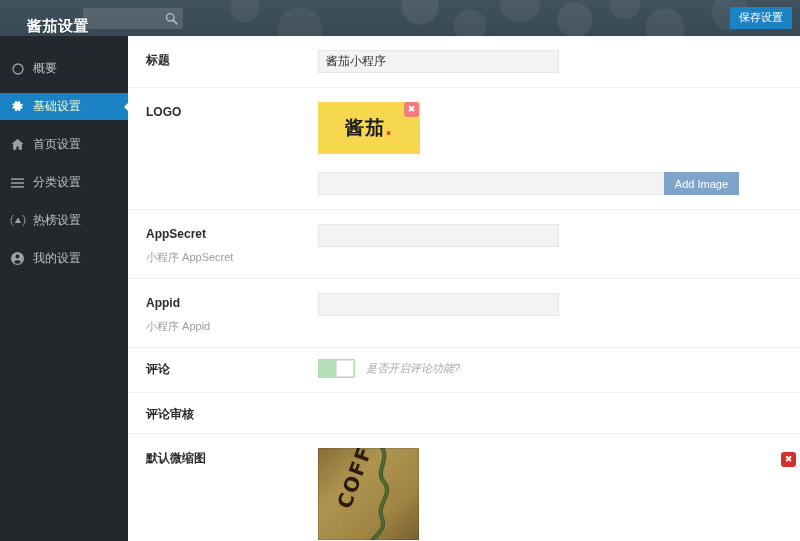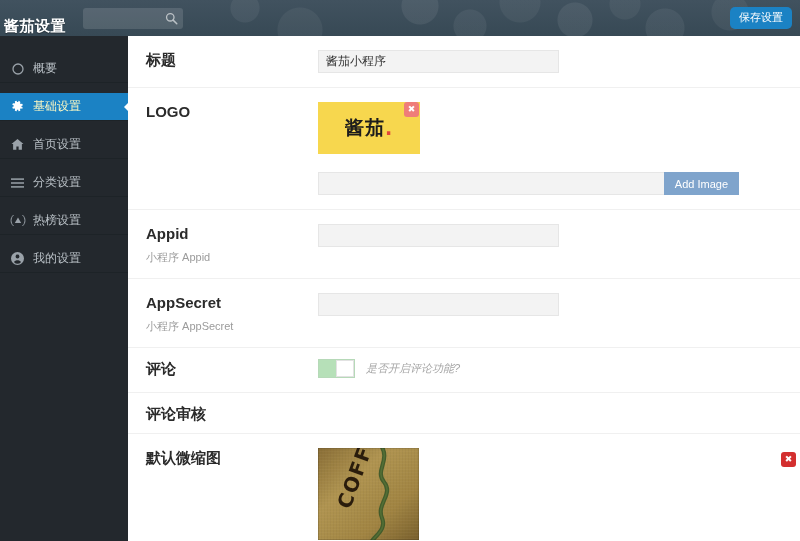--- a/index.html
+++ b/index.html
@@ -24,21 +24,21 @@
       radial-gradient(circle at 575px 20px, rgba(255,255,255,0.07) 0 17px, transparent 18px),
       radial-gradient(circle at 625px 4px,  rgba(255,255,255,0.05) 0 15px, transparent 16px),
       radial-gradient(circle at 665px 28px, rgba(255,255,255,0.06) 0 19px, transparent 20px),
       radial-gradient(circle at 300px 30px, rgba(255,255,255,0.05) 0 22px, transparent 23px),
       radial-gradient(circle at 245px 8px,  rgba(255,255,255,0.06) 0 14px, transparent 15px),
       radial-gradient(circle at 730px 12px, rgba(255,255,255,0.05) 0 18px, transparent 19px),
       linear-gradient(180deg, #41525f 0%, #374955 100%);
     overflow: hidden;
   }
   .topbar-title {
-    position: absolute; left: 4px; top: 0; height: 53px;
+    position: absolute; left: 27px; top: 0; height: 53px;
     display: flex; align-items: center;
     color: #ffffff; font-size: 15px; font-weight: bold; letter-spacing: .5px;
     text-shadow: 0 1px 1px rgba(0,0,0,.35);
   }
   .search-wrap {
     position: absolute; left: 83px; top: 8px; width: 100px; height: 21px;
     background: rgba(255,255,255,0.13);
     border-radius: 3px;
   }
   .search-input {
@@ -48,21 +48,21 @@
     font-family: "Liberation Sans", sans-serif;
   }
   .search-input::placeholder { color: rgba(255,255,255,.45); }
   .search-icon {
     position: absolute; right: 5px; top: 4px; width: 13px; height: 13px;
     opacity: .6;
   }
   .save-btn {
     position: absolute; right: 8px; top: 7px;
     background: #1b82c4; color: #fff; border: 0;
-    font-size: 11px; padding: 4px 9px 5px; border-radius: 5px;
+    font-size: 11px; padding: 4px 9px 5px; border-radius: 0;
     font-family: "Liberation Sans", sans-serif; cursor: pointer;
     line-height: 1.2;
   }
 
   
   .sidebar {
     position: absolute; left: 0; top: 36px; width: 128px; height: 505px;
     background: #23282d;
   }
   .nav-item {
@@ -94,21 +94,21 @@
     overflow: hidden;
   }
   .form-row {
     position: relative;
     display: flex;
     border-bottom: 1px solid #f0f0f0;
     padding: 14px 0 14px 18px;
     min-height: 50px;
   }
   .row-labels { width: 172px; flex: 0 0 172px; padding-top: 2px; }
-  .row-label { font-size: 15px; font-weight: bold; color: #2b2b2b; line-height: 16px; }
+  .row-label { font-size: 12px; font-weight: bold; color: #2b2b2b; line-height: 16px; }
   .row-sub { font-size: 11px; color: #9b9b9b; margin-top: 8px; line-height: 14px; }
   .row-field { flex: 1 1 auto; position: relative; }
 
   .txt-input {
     width: 241px; height: 23px;
     background: #f3f3f3; border: 1px solid #e6e6e6;
     font-size: 12px; color: #333; padding: 0 7px; outline: none;
     font-family: "Liberation Sans", sans-serif;
   }
   .txt-input::placeholder { color: #b5b5b5; }
@@ -276,32 +276,32 @@
         </div>
         <div class="uploader" style="margin-top:18px">
           <input class="uploader-input" type="text" placeholder="" style="">
           <button class="add-image-btn">Add Image</button>
         </div>
       </div>
     </section>
 
     <section class="form-row">
       <div class="row-labels">
+        <div class="row-label">AppSecret</div>
+        <div class="row-sub">小程序 AppSecret</div>
+      </div>
+      <div class="row-field">
+        <input class="txt-input" type="text" value="" style="">
+      </div>
+    </section>
+
+    <section class="form-row">
+      <div class="row-labels">
         <div class="row-label">Appid</div>
         <div class="row-sub">小程序 Appid</div>
-      </div>
-      <div class="row-field">
-        <input class="txt-input" type="text" value="" style="">
-      </div>
-    </section>
-
-    <section class="form-row">
-      <div class="row-labels">
-        <div class="row-label">AppSecret</div>
-        <div class="row-sub">小程序 AppSecret</div>
       </div>
       <div class="row-field">
         <input class="txt-input" type="text" value="" style="">
       </div>
     </section>
 
     <section class="form-row" style="min-height:0;padding-top:11px;">
       <div class="row-labels">
         <div class="row-label">评论</div>
       </div>

